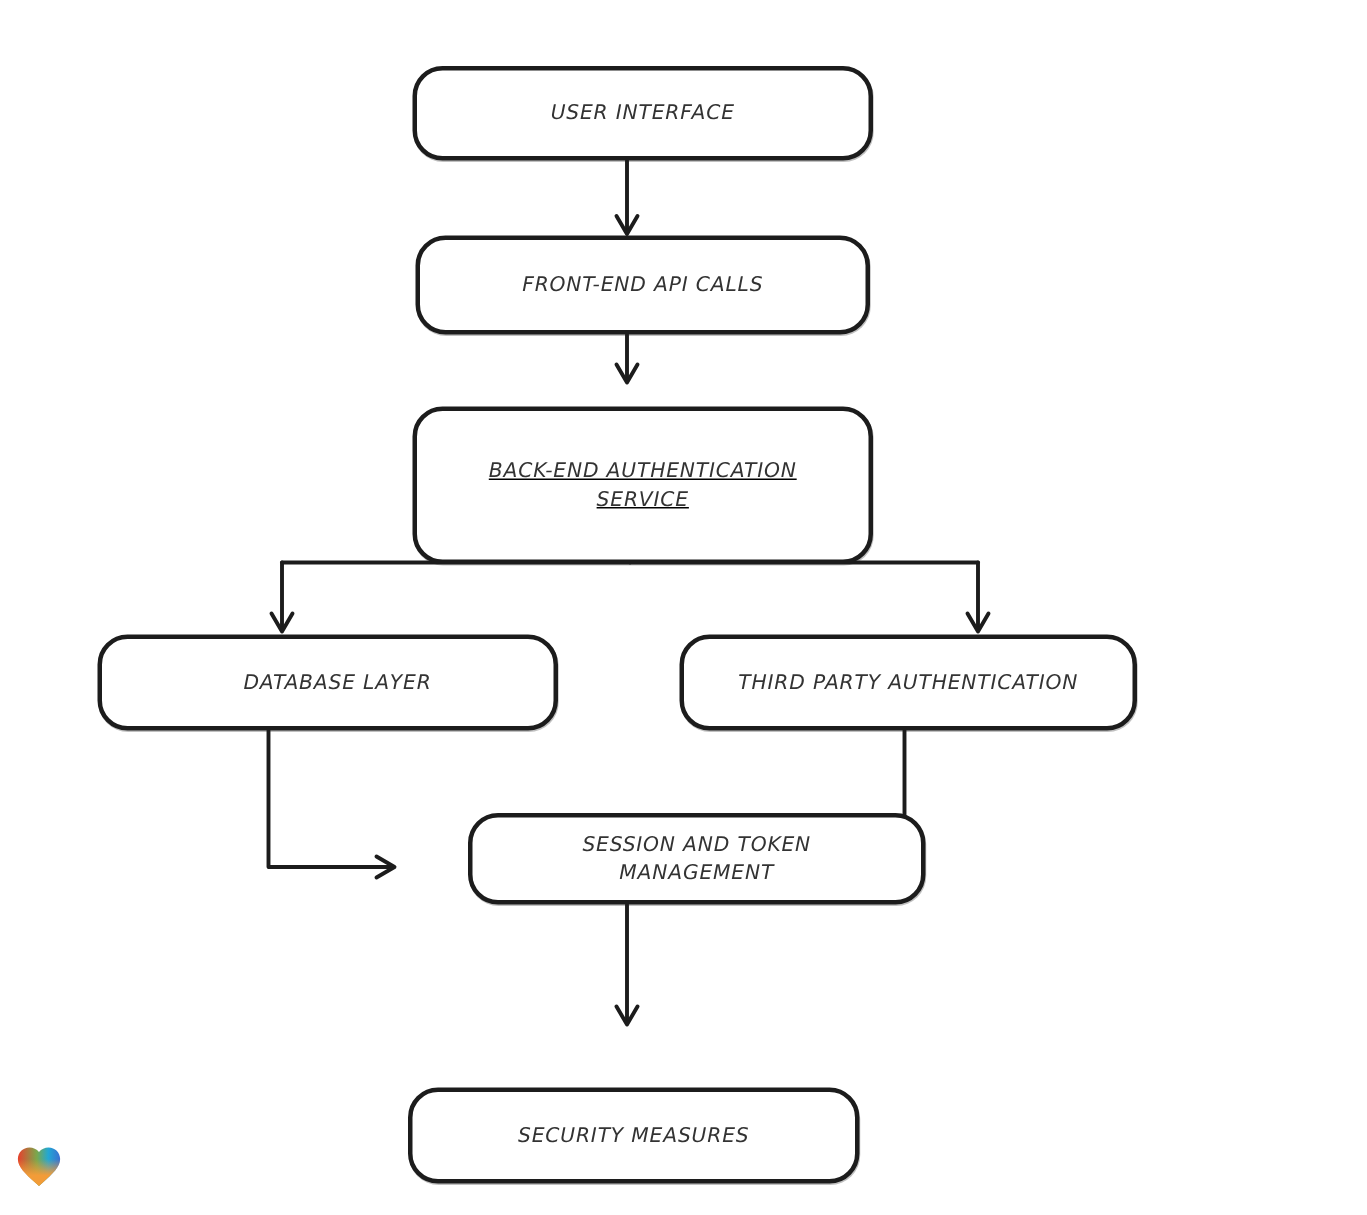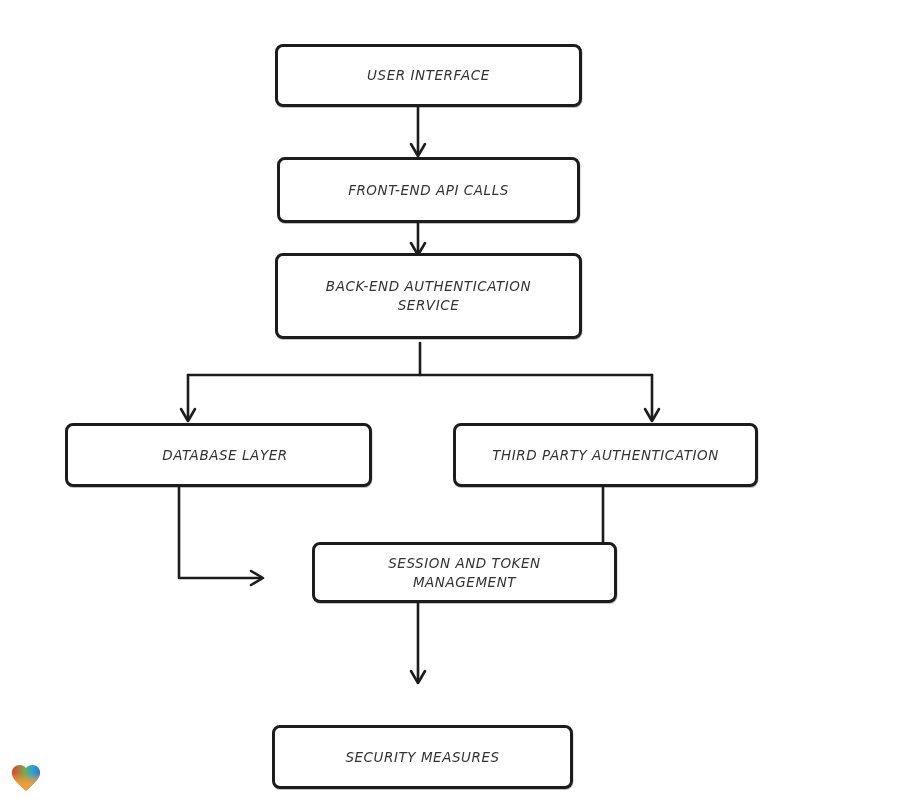--- a/index.html
+++ b/index.html
@@ -26,40 +26,40 @@
     stroke-width: 2.6;
     fill: none;
     stroke-linecap: round;
     stroke-linejoin: round;
   }
   .node {
     position: absolute;
     box-sizing: border-box;
     background: #ffffff;
     border: 3px solid #1c1c1c;
-    border-radius: 8px;
+    border-radius: 20px;
     display: flex;
     align-items: center;
     justify-content: center;
     text-align: center;
     box-shadow: 0.5px 1px 0 0 rgba(28,28,28,0.28);
   }
   .node-label {
     font-family: "DejaVu Sans", sans-serif;
     font-style: italic;
     font-size: 13.5px;
     letter-spacing: 0.55px;
     color: #333333;
     line-height: 19px;
     white-space: pre-line;
   }
   
   #n-user-interface        { left: 275px; top:  44px; width: 307px; height: 63px; }
   #n-front-end-api-calls   { left: 277px; top: 157px; width: 303px; height: 66px; text-align: right; }
-  #n-back-end-auth         { left: 275px; top: 253px; width: 307px; height: 86px; }
+  #n-back-end-auth         { left: 275px; top: 271px; width: 307px; height: 105px; text-decoration: underline; }
   #n-database-layer        { left:  65px; top: 423px; width: 307px; height: 64px; padding-left: 13px; }
   #n-third-party-auth      { left: 453px; top: 423px; width: 305px; height: 64px; }
   #n-session-token         { left: 265px; top: 542px; width: 305px; height: 61px; margin-left: 47px; }
   #n-security-measures     { left: 272px; top: 684px; width: 301px; height: 64px; margin-top: 41px; }
 
   .brand-logo {
     position: absolute;
     left: 9px;
     top: 761px;
     width: 34px;

